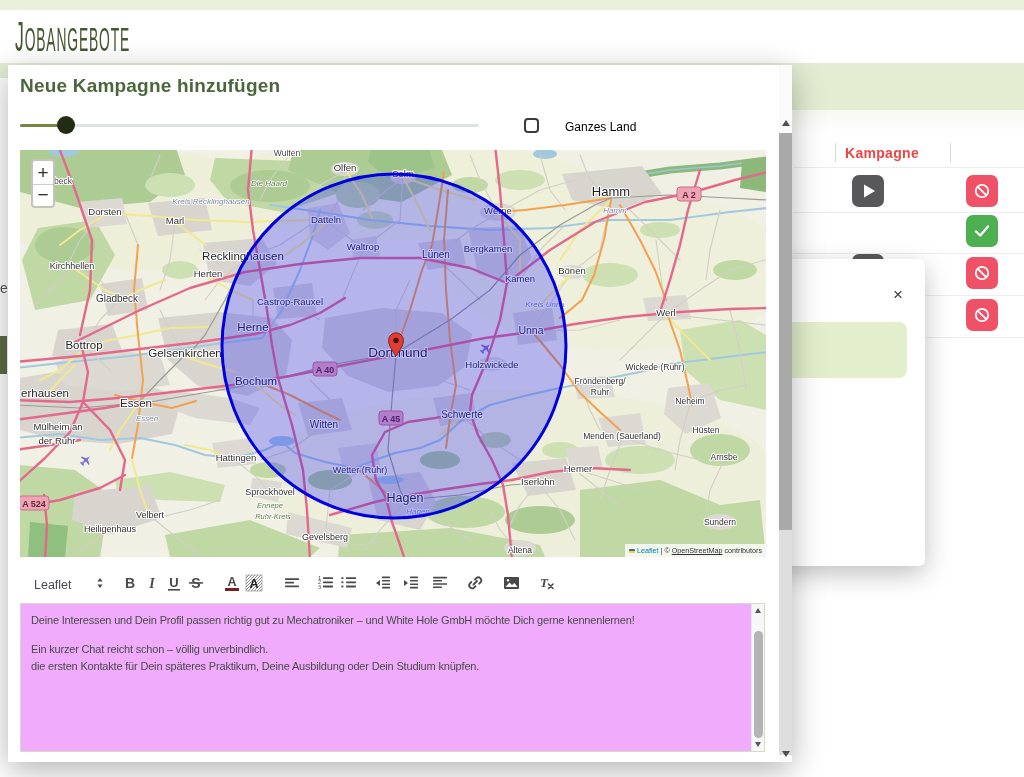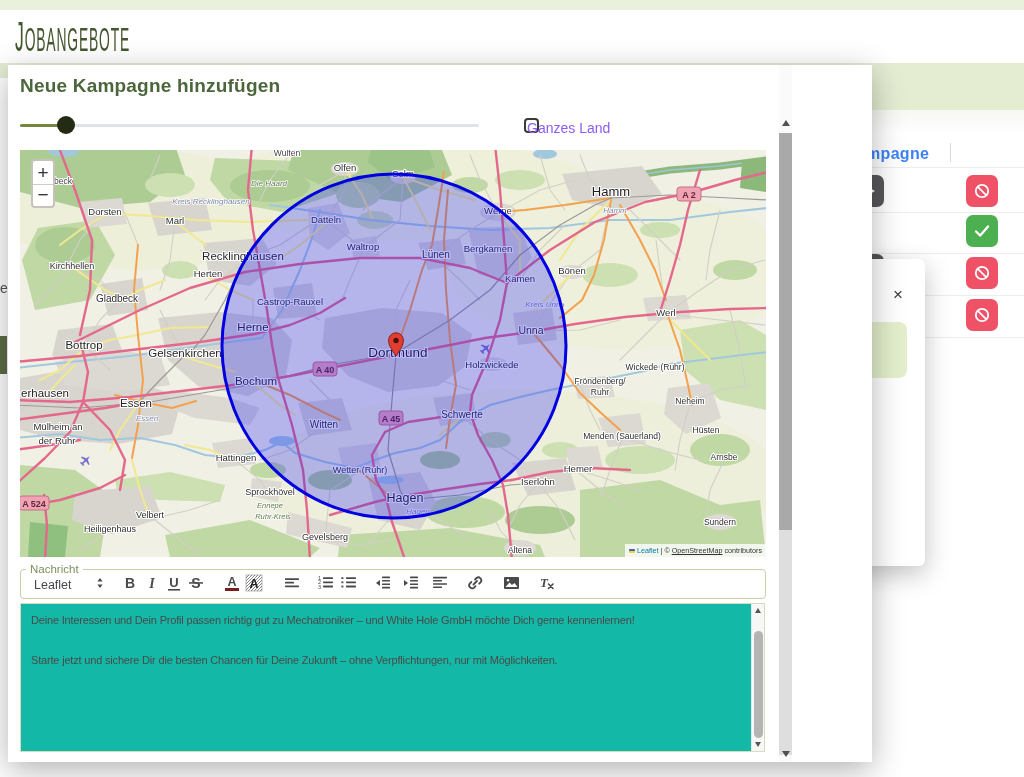--- a/index.html
+++ b/index.html
@@ -11,21 +11,21 @@
 <body>
 
 <div class="abs" style="left:0;top:0;width:1024px;height:777px;background:#fff"></div>
 <div class="abs" style="left:0;top:0;width:1024px;height:10px;background:#e9f0dc"></div>
 
 <div class="abs" style="left:15px;top:13px;color:#44572e;transform:scale(0.42,1);transform-origin:0 0;white-space:nowrap;letter-spacing:2px"><span style="font-size:42px;font-family:'Liberation Sans';font-weight:400">J</span><span style="font-size:33px;font-family:'Liberation Sans';font-weight:400">OBANGEBOTE</span></div>
 
 <div class="abs" style="left:0;top:63px;width:1024px;height:47px;background:#e4edd2"></div>
 <div class="abs" style="left:793px;top:110px;width:231px;height:24px;background:linear-gradient(#f6f8f2,#fff)"></div>
 
-<div class="abs" style="left:845px;top:145px;font-size:16px;font-weight:bold;color:#3b82f6;letter-spacing:0.3px">Kampagne</div>
+<div class="abs" style="left:845px;top:145px;font-size:14px;font-weight:bold;color:#ef4444;letter-spacing:0.3px">Kampagne</div>
 <div class="abs" style="left:835px;top:143px;width:1px;height:19px;background:#d9d9d9"></div>
 <div class="abs" style="left:950px;top:143px;width:1px;height:19px;background:#d9d9d9"></div>
 <div class="abs" style="left:793px;top:167px;width:231px;height:1px;background:#ededed"></div>
 <div class="abs" style="left:793px;top:212px;width:231px;height:1px;background:#ededed"></div>
 <div class="abs" style="left:793px;top:253px;width:231px;height:1px;background:#ededed"></div>
 <div class="abs" style="left:793px;top:295px;width:231px;height:1px;background:#ededed"></div>
 <div class="abs" style="left:793px;top:337px;width:231px;height:1px;background:#ededed"></div>
 <div class="btn" style="left:852px;top:175px;background:#58585b"><svg width="32" height="32">
       <path d="M12,9.5 L23,16 L12,22.5 Z" fill="#fff"></path>
     </svg></div>
@@ -48,29 +48,29 @@
 
 <div class="abs" style="left:640px;top:259px;width:285px;height:307px;background:#fff;border-radius:6px;box-shadow:0 8px 26px rgba(0,0,0,0.25)">
   <div class="abs" style="right:22px;top:26px;font-size:17px;color:#3c3c3c">×</div>
   <div class="abs" style="left:20px;top:63px;width:247px;height:56px;background:#e3efcc;border-radius:8px"></div>
 </div>
 <div class="abs" style="left:0;top:78px;width:8px;height:32px;background:#fff"></div>
 
 <div class="abs" style="left:0;top:280px;width:8px;height:20px;color:#555;font-size:14px">e</div>
 <div class="abs" style="left:0;top:336px;width:7px;height:38px;background:#5c6e46"></div>
 
-<div class="abs" style="left:8px;top:65px;width:864px;height:697px;background:#fff;box-shadow:0 8px 30px rgba(0,0,0,0.3)">
+<div class="abs" style="left:8px;top:65px;width:784px;height:697px;background:#fff;box-shadow:0 8px 30px rgba(0,0,0,0.3)">
   <div class="abs" style="left:12px;top:10px;font-size:19px;font-weight:bold;color:#4c663c;letter-spacing:0.2px">Neue Kampagne hinzufügen</div>
 
   <div class="abs" style="left:12px;top:59px;width:459px;height:3px;background:#dfe3e8;border-radius:2px"></div>
   <div class="abs" style="left:12px;top:59px;width:46px;height:3px;background:#75873f;border-radius:2px"></div>
   <div class="abs" style="left:49px;top:51px;width:18px;height:18px;border-radius:50%;background:#232b15"></div>
 
   <div class="abs" style="left:516px;top:53px;width:15px;height:15px;border:2px solid #3a3a3a;border-radius:4px"></div>
-  <div class="abs" style="left:519px;top:55px;font-size:14px;color:#8b5cf6">Ganzes Land</div>
+  <div class="abs" style="left:557px;top:55px;font-size:12px;color:#000000">Ganzes Land</div>
 
   <div class="abs" style="left:12px;top:85px;width:746px;height:407px;overflow:hidden">
     <svg width="746" height="407" viewBox="0 0 746 407" font-family="Liberation Sans, sans-serif">
         <rect x="0" y="0" width="746" height="407" fill="#f1f0e4"></rect>
         <ellipse cx="380" cy="40" rx="200" ry="50" fill="#eef0da"></ellipse>
         <ellipse cx="600" cy="120" rx="170" ry="80" fill="#eef0db"></ellipse>
         <ellipse cx="120" cy="60" rx="140" ry="60" fill="#edefd9"></ellipse>
         <ellipse cx="500" cy="330" rx="260" ry="90" fill="#edefdb"></ellipse>
         <path d="M0,-5 L155,-5 L165,25 L130,52 L60,58 L0,42 Z" fill="#adcc94"></path>
         <path d="M195,8 L305,12 L322,42 L262,62 L208,52 L190,30 Z" fill="#bfd8a4"></path>
@@ -362,23 +362,20 @@
           <circle cx="0" cy="-15.5" r="2.7" fill="#471209"></circle>
         </g>
       </svg>
     <div class="abs" style="left:11px;top:9px;width:24px;height:49px;background:#fff;border:2px solid #c6c3bd;border-radius:4px">
       <div style="height:24px;text-align:center;font-size:19px;font-weight:normal;color:#333;line-height:23px;border-bottom:1px solid #ccc">+</div>
       <div style="height:23px;text-align:center;font-size:19px;font-weight:normal;color:#333;line-height:20px">−</div>
     </div>
     <div class="abs" style="right:0;bottom:0;background:rgba(255,255,255,0.8);font-size:7.2px;color:#333;padding:2px 4px 2px 4px;white-space:nowrap"><span style="display:inline-block;width:6px;height:4.5px;background:linear-gradient(#4566aa 50%,#f3d03e 50%);border-radius:1px;margin-right:2px"></span><span style="color:#0078a8">Leaflet</span> | © <span style="text-decoration:underline">OpenStreetMap</span> contributors</div>
   </div>
 
-  <fieldset class="abs" style="left:12px;top:498px;width:746px;height:36px;border:1px solid #c6cfa6;border-radius:4px">
-    <legend style="margin-left:5px;padding:0 4px;font-size:11.5px;color:#7d915c">Nachricht</legend>
-  </fieldset>
   <div class="abs" style="left:12px;top:507px;width:746px;height:24px">
       <div style="position:absolute;left:14px;top:6px;font-size:12.5px;color:#46484d">Leaflet</div>
       <svg class="tbi" style="left:69px" width="22" height="22">
         <path d="M11,6 L13.6,9.5 L8.4,9.5 Z" fill="#4a4a4a"></path>
         <path d="M11,16 L13.6,12.5 L8.4,12.5 Z" fill="#4a4a4a"></path>
       </svg>
       <div class="tbi" style="left:99px"><svg width="22" height="22">
           <text x="11" y="16" font-size="14" font-weight="bold" fill="#4a4a4a" text-anchor="middle" font-family="Liberation Sans">B</text>
         </svg></div>
       <div class="tbi" style="left:121px"><svg width="22" height="22">
@@ -458,26 +455,27 @@
           <rect x="4" y="5" width="15" height="12" rx="1" fill="#4a4a4a"></rect>
           <path d="M5.5,15 L9.5,10.5 L12,13 L14.5,11 L17.5,15 Z" fill="#fff"></path>
           <circle cx="8" cy="8.3" r="1.2" fill="#fff"></circle>
         </svg></div>
       <div class="tbi" style="left:515px"><svg width="22" height="22">
           <text x="9" y="15" font-size="13" font-style="italic" font-weight="bold" fill="#4a4a4a" text-anchor="middle" font-family="Liberation Serif">T</text>
           <path d="M13.5,12 L18,16.5 M18,12 L13.5,16.5" stroke="#4a4a4a" stroke-width="1.6" stroke-linecap="round"></path>
         </svg></div>
     </div>
 
-  <div class="abs" style="left:12px;top:538px;width:745px;height:149px;border:1px solid #d6dcc0;background:#14b8a6;overflow:hidden">
+  <div class="abs" style="left:12px;top:538px;width:745px;height:149px;border:1px solid #d6dcc0;background:#f0abfc;overflow:hidden">
     <div class="abs" style="left:10px;top:8px;right:18px;font-size:11px;letter-spacing:-0.18px;color:#4a4a4a;line-height:17.5px">
       <p>Deine Interessen und Dein Profil passen richtig gut zu Mechatroniker – und White Hole GmbH möchte Dich gerne kennenlernen!</p>
       <p style="height:11px"></p>
+      <p>Ein kurzer Chat reicht schon – völlig unverbindlich.</p>
+      <p>die ersten Kontakte für Dein späteres Praktikum, Deine Ausbildung oder Dein Studium knüpfen.</p>
       <p style="height:11px"></p>
-      <p>Starte jetzt und sichere Dir die besten Chancen für Deine Zukunft – ohne Verpflichtungen, nur mit Möglichkeiten.</p>
     </div>
 
     <div class="abs" style="right:0;top:0;width:13px;height:147px;background:#f7f7f7;border-left:1px solid #e6e6e6">
       <div class="abs" style="left:3px;top:4px;width:0;height:0;border-left:3.5px solid transparent;border-right:3.5px solid transparent;border-bottom:5px solid #555"></div>
       <div class="abs" style="left:1.5px;top:27px;width:9px;height:107px;background:#b4b4b4;border-radius:5px"></div>
       <div class="abs" style="left:3px;bottom:4px;width:0;height:0;border-left:3.5px solid transparent;border-right:3.5px solid transparent;border-top:5px solid #555"></div>
     </div>
   </div>
 
   <div class="abs" style="left:771px;top:0;width:13px;height:697px;background:#fafafa"></div>

